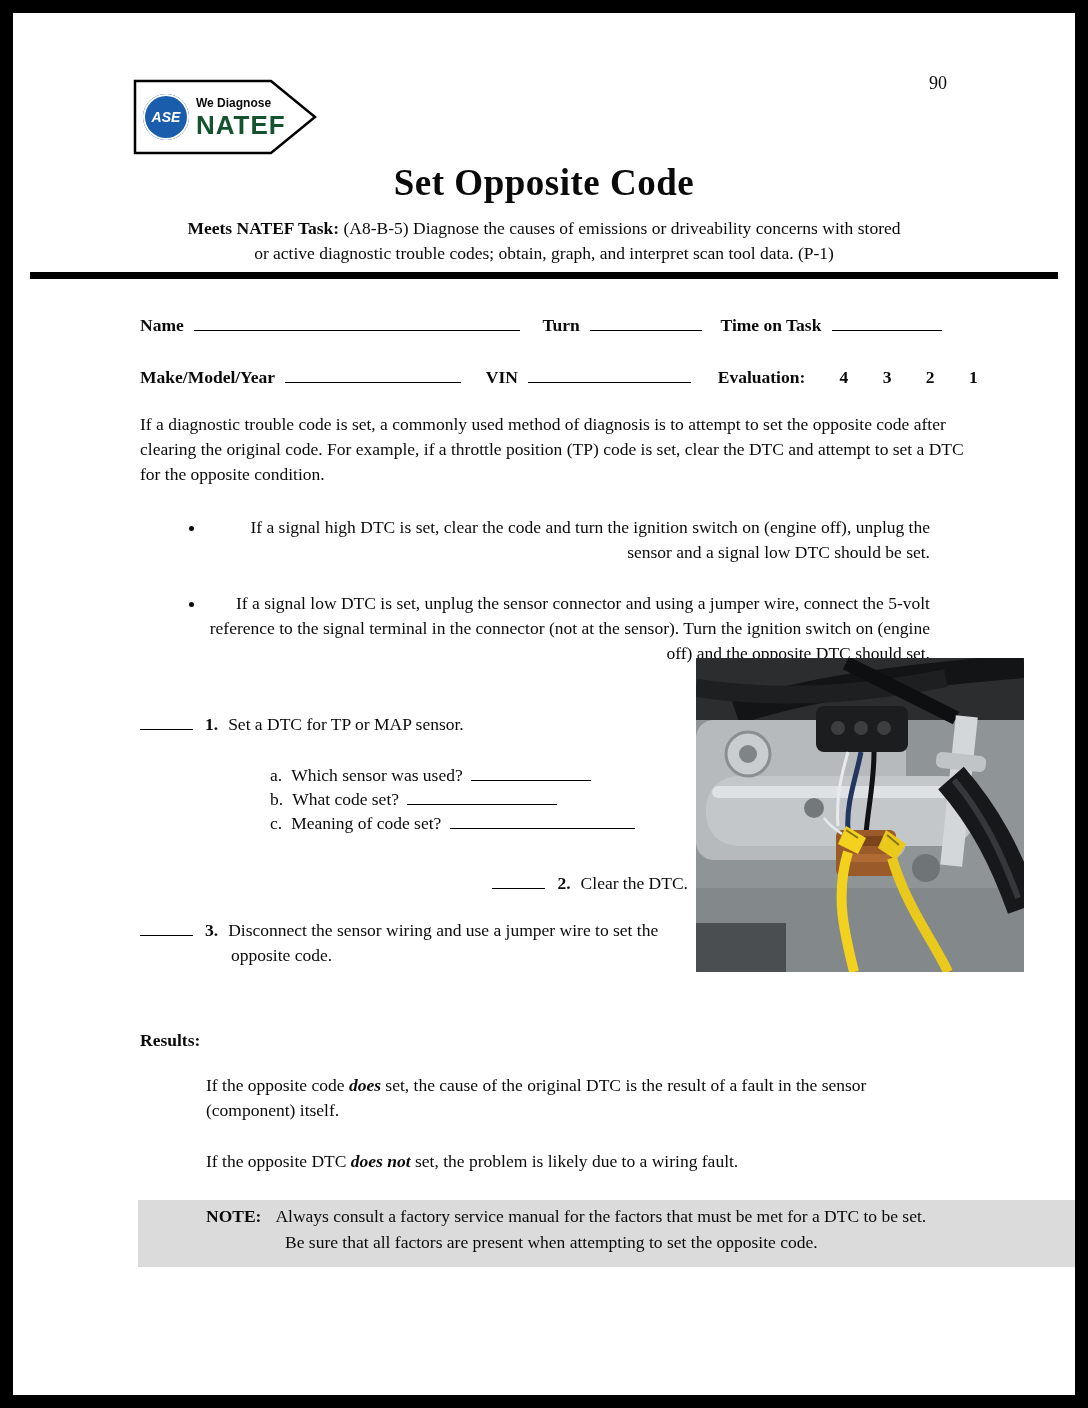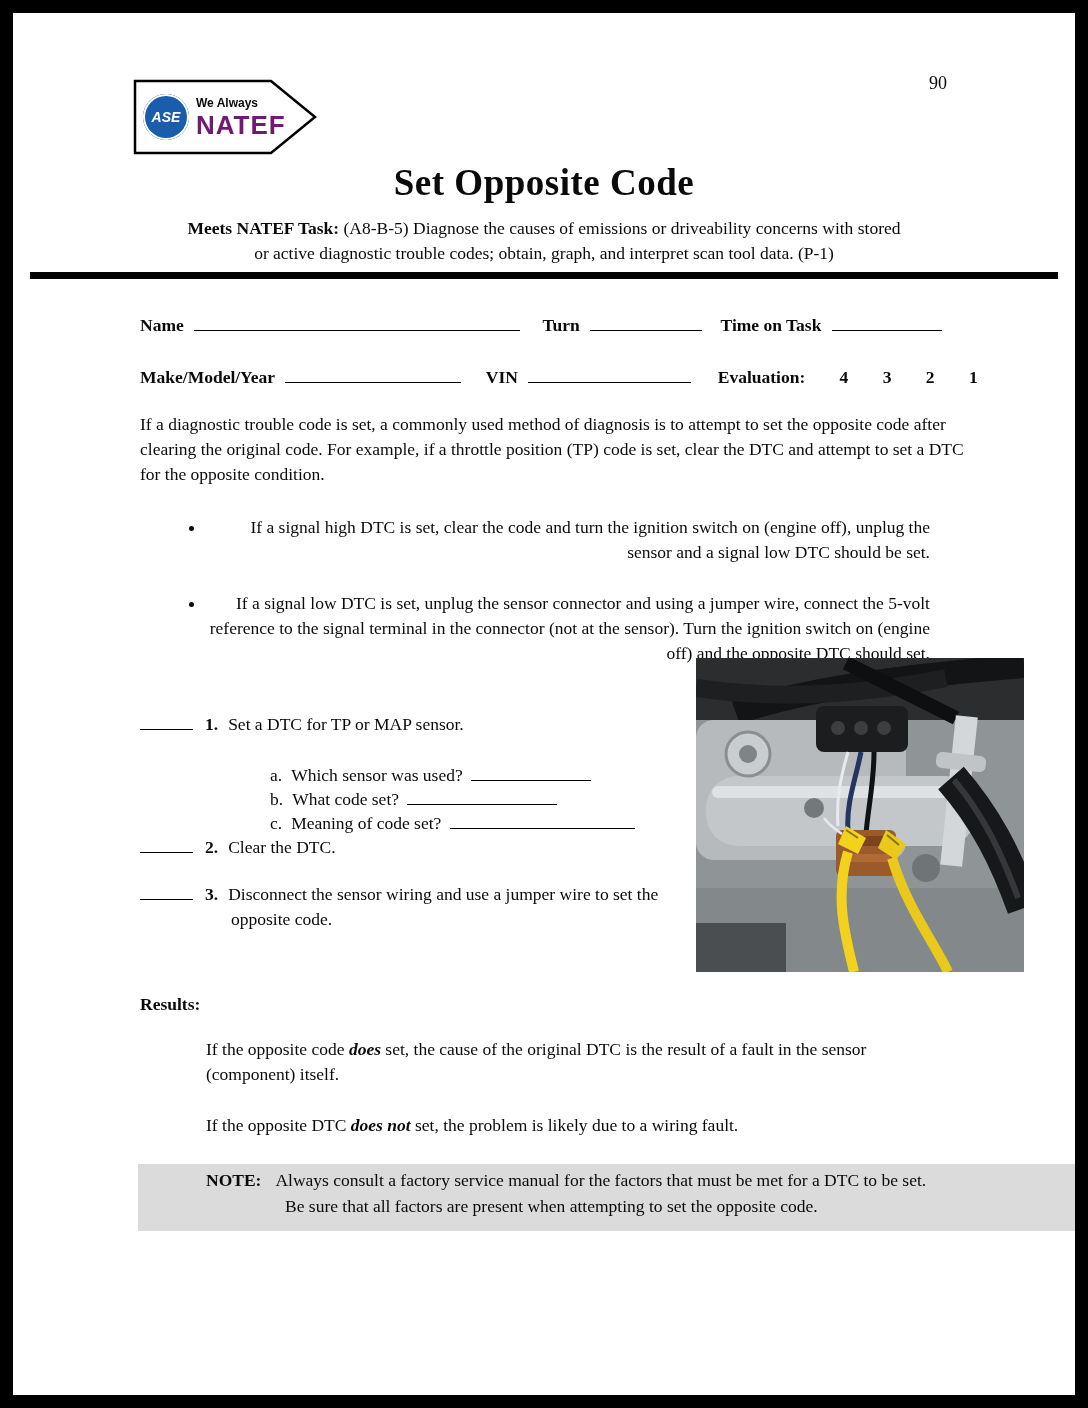--- a/index.html
+++ b/index.html
@@ -25,21 +25,21 @@
     width:46px;height:46px;border-radius:50%;
     background:#1a5dad;color:#fff;
     display:flex;align-items:center;justify-content:center;
     font-style:italic;font-weight:700;font-size:14px;
     box-shadow:inset 0 0 0 2px #fff, inset 0 0 0 4px #1a5dad;
     font-family:"Liberation Sans", sans-serif;
     flex:0 0 auto;
   }
   .logo-col{display:flex;flex-direction:column;line-height:1;}
   .we-support{font-size:12px;font-weight:700;font-family:"Liberation Sans", sans-serif;margin-bottom:3px;}
-  .natef{font-size:26px;font-weight:700;letter-spacing:1px;font-family:"Liberation Sans", sans-serif;color:#701a75;}
+  .natef{font-size:26px;font-weight:700;letter-spacing:1px;font-family:"Liberation Sans", sans-serif;color:#14532d;}
 
   .pageno{position:absolute;right:128px;top:60px;font-size:18px;}
   .title{position:absolute;left:0;top:148px;width:100%;text-align:center;margin:0;
          font-size:37px;font-weight:700;letter-spacing:0.5px;}
   .meets{position:absolute;left:0;top:203px;width:100%;text-align:center;font-size:17.5px;line-height:25px;}
   .rule{position:absolute;left:17px;right:17px;top:259px;height:7px;background:#000;}
 
   
   .main{position:absolute;left:127px;top:300px;width:835px;font-size:17.5px;line-height:25px;}
   .frow{white-space:nowrap;}
@@ -50,21 +50,21 @@
   ul.bullets li{margin:0;padding-left:2px;}
   ul.bullets li + li{margin-top:26px;}
 
   .steps{margin-top:46px;width:548px;}
   .step{padding-left:91px;text-indent:-91px;}
   .stepnum{margin-left:12px;font-weight:700;}
   .steptext{margin-left:10px;}
   .subs{margin-left:130px;line-height:24px;}
   .sub-letter{margin-right:9px;}
   .mt26{margin-top:26px;}
-  .mt36{}
+  .mt36{margin-top:36px;text-align:right;}
   .mt22{margin-top:22px;}
   .mt20{margin-top:20px;}
 
   .results-label{margin-top:60px;font-weight:700;}
   .res-p{margin-top:20px;margin-left:66px;width:748px;}
   .res-p2{margin-top:26px;margin-left:66px;width:748px;}
 
   .note{margin-top:26px;margin-left:-2px;width:957px;background:#dbdbdb;
         padding:3px 0 12px 0;box-sizing:border-box;}
   .note-p{padding-left:147px;text-indent:-79px;margin:0;line-height:26px;width:810px;box-sizing:border-box;}
@@ -80,21 +80,21 @@
 
   <div class="logo">
     <svg width="185" height="98" viewBox="0 0 185 98">
       <polygon points="2,16 138,16 182,52 138,88 2,88" fill="#ffffff" stroke="#000000" stroke-width="2.5"></polygon>
     </svg>
     <div class="logo-inner">
       <div class="ase-circle">
         <span>ASE</span>
       </div>
       <div class="logo-col">
-        <span class="we-support">We Always</span>
+        <span class="we-support">We Diagnose</span>
         <span class="natef">NATEF</span>
       </div>
     </div>
   </div>
 
   <div class="pageno">90</div>
 
   <h1 class="title">Set Opposite Code</h1>
 
   <div class="meets">

